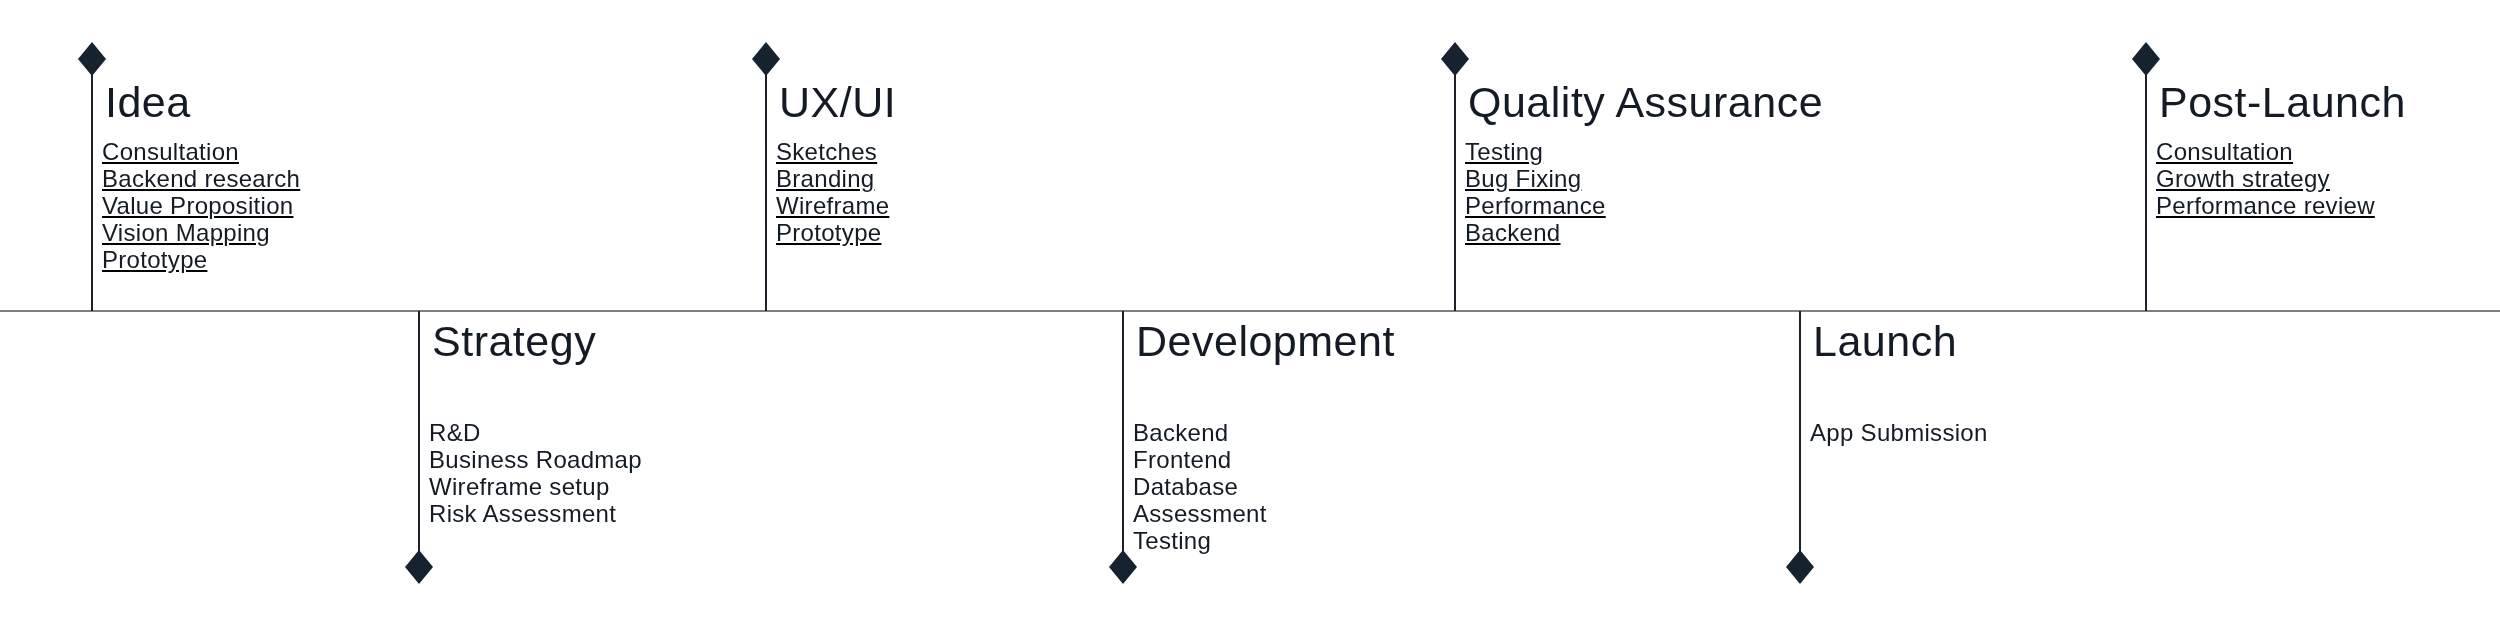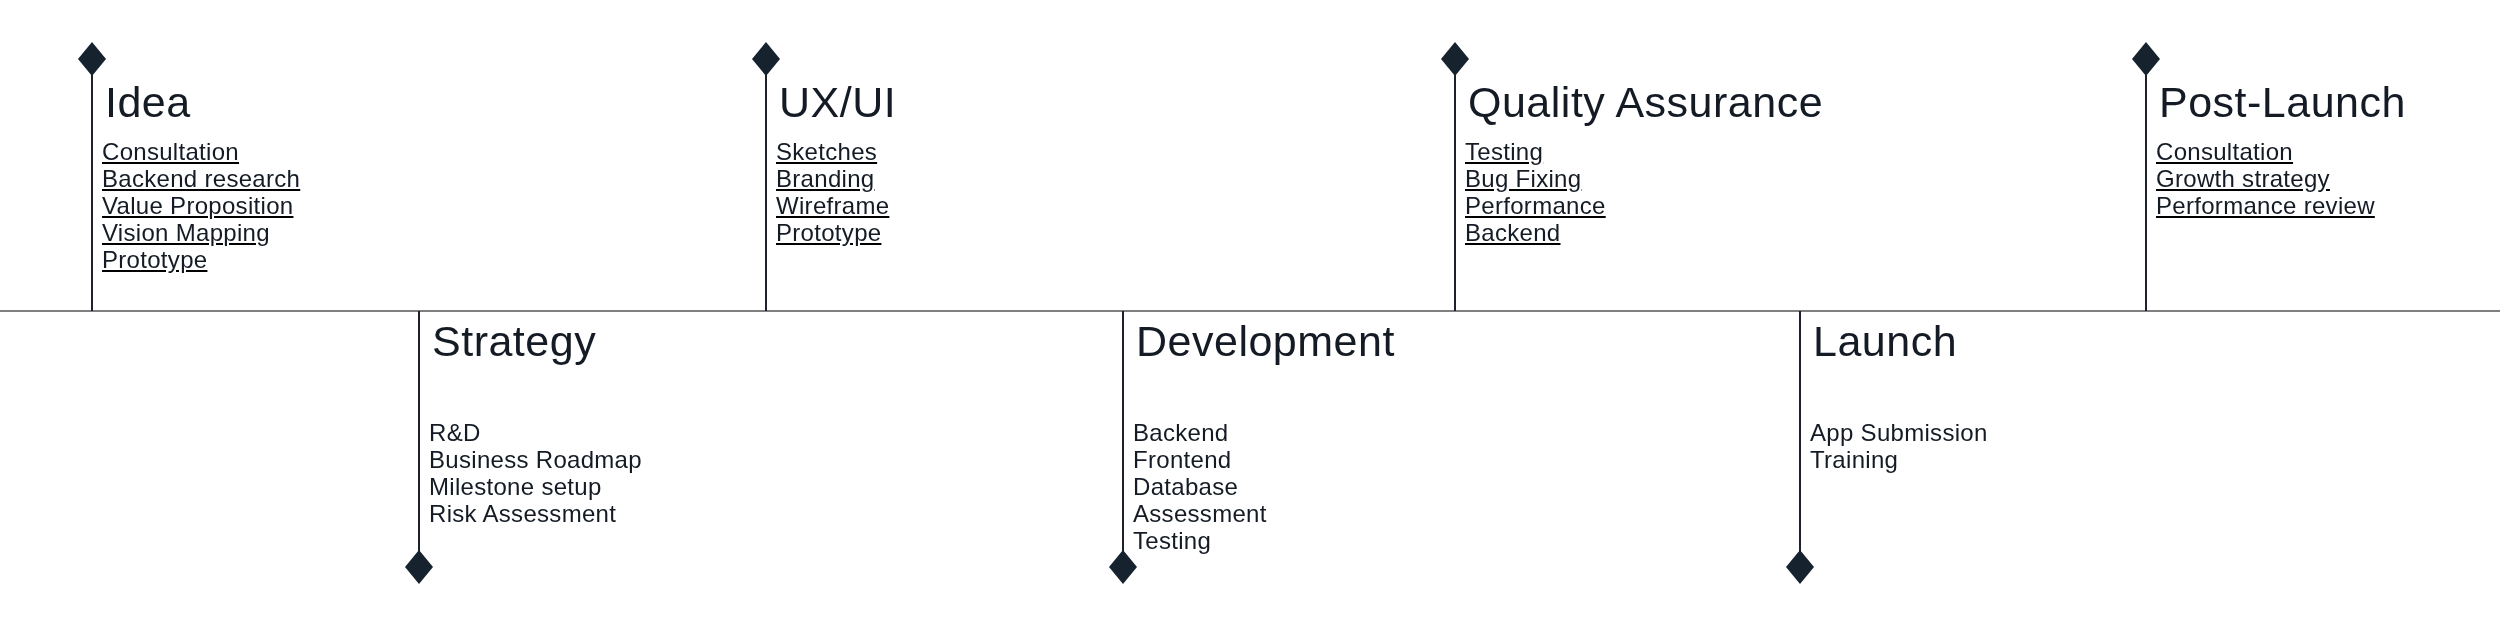--- a/index.html
+++ b/index.html
@@ -104,21 +104,21 @@
       </ul>
   </div>
 
   <div class="phase bottom" style="left:419px">
     <span class="stem"></span>
     <span class="diamond"></span>
     <h2 class="title">Strategy</h2>
     <ul class="items">
         <li>R&amp;D</li>
         <li>Business Roadmap</li>
-        <li>Milestone setup</li>
+        <li>Wireframe setup</li>
         <li>Risk Assessment</li>
       </ul>
   </div>
 
   <div class="phase top" style="left:766px">
     <span class="stem"></span>
     <span class="diamond"></span>
     <h2 class="title">UX/UI</h2>
     <ul class="items">
         <li>Sketches</li>
@@ -152,21 +152,20 @@
         <li>Backend</li>
       </ul>
   </div>
 
   <div class="phase bottom" style="left:1800px">
     <span class="stem"></span>
     <span class="diamond"></span>
     <h2 class="title">Launch</h2>
     <ul class="items">
         <li>App Submission</li>
-        <li>Training</li>
       </ul>
   </div>
 
   <div class="phase top" style="left:2146px">
     <span class="stem"></span>
     <span class="diamond"></span>
     <h2 class="title">Post-Launch</h2>
     <ul class="items">
         <li>Consultation</li>
         <li>Growth strategy</li>

